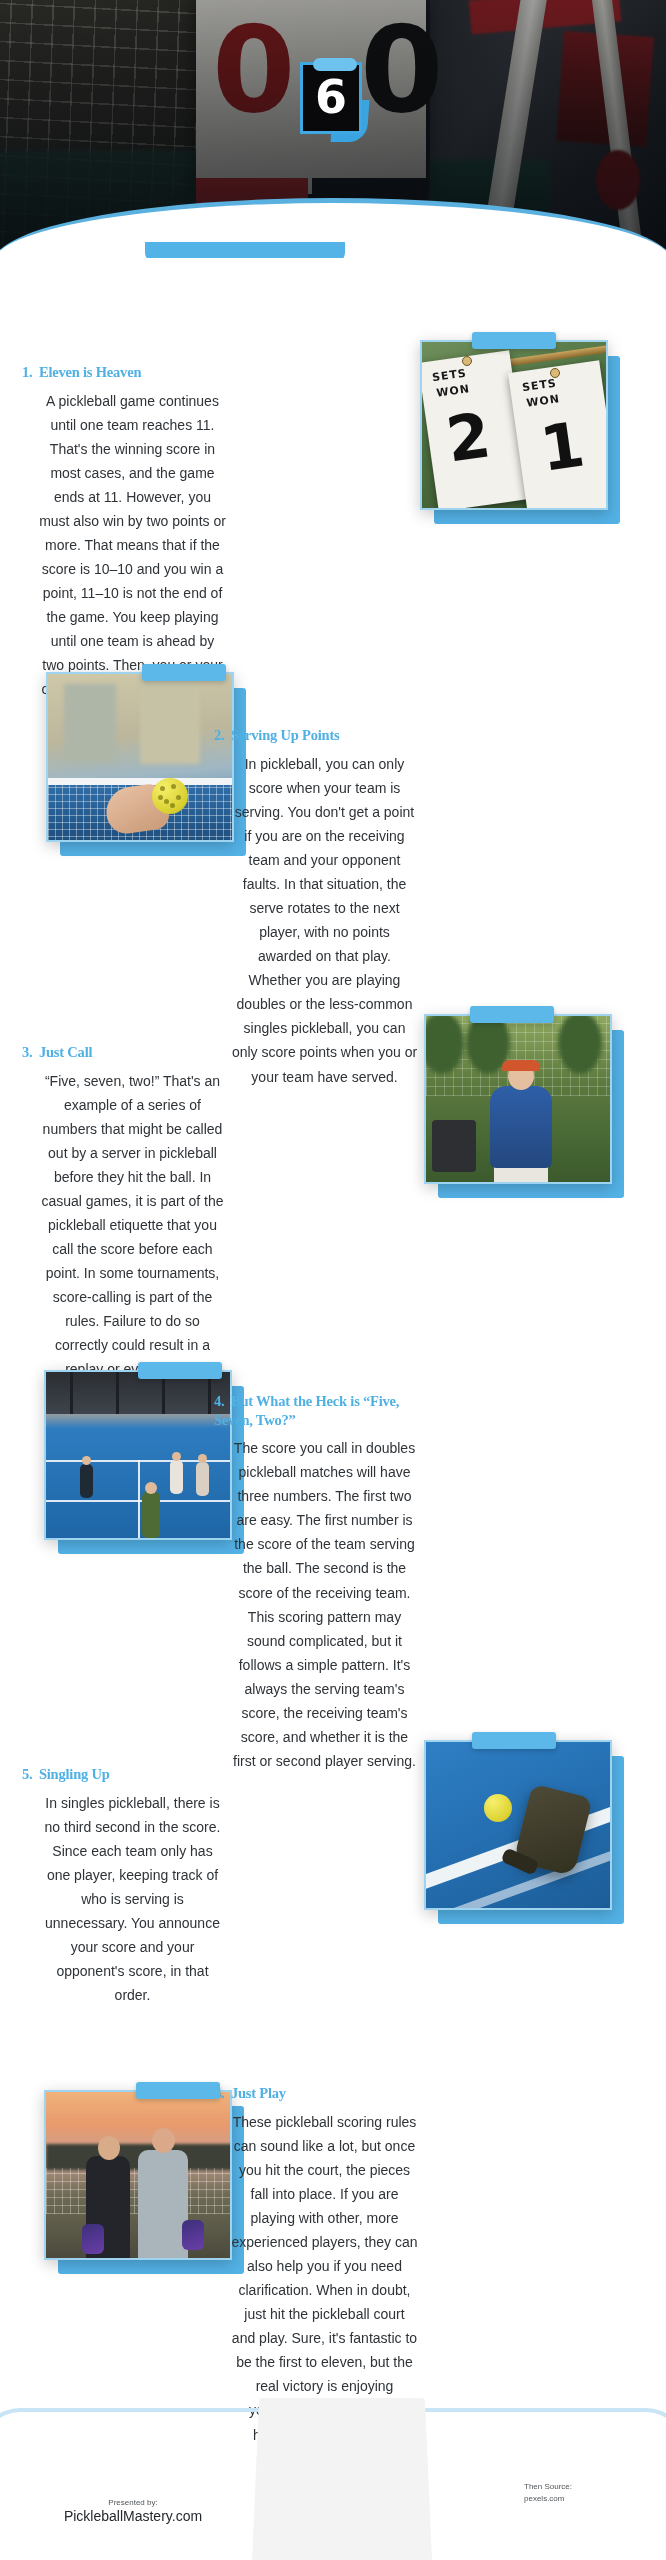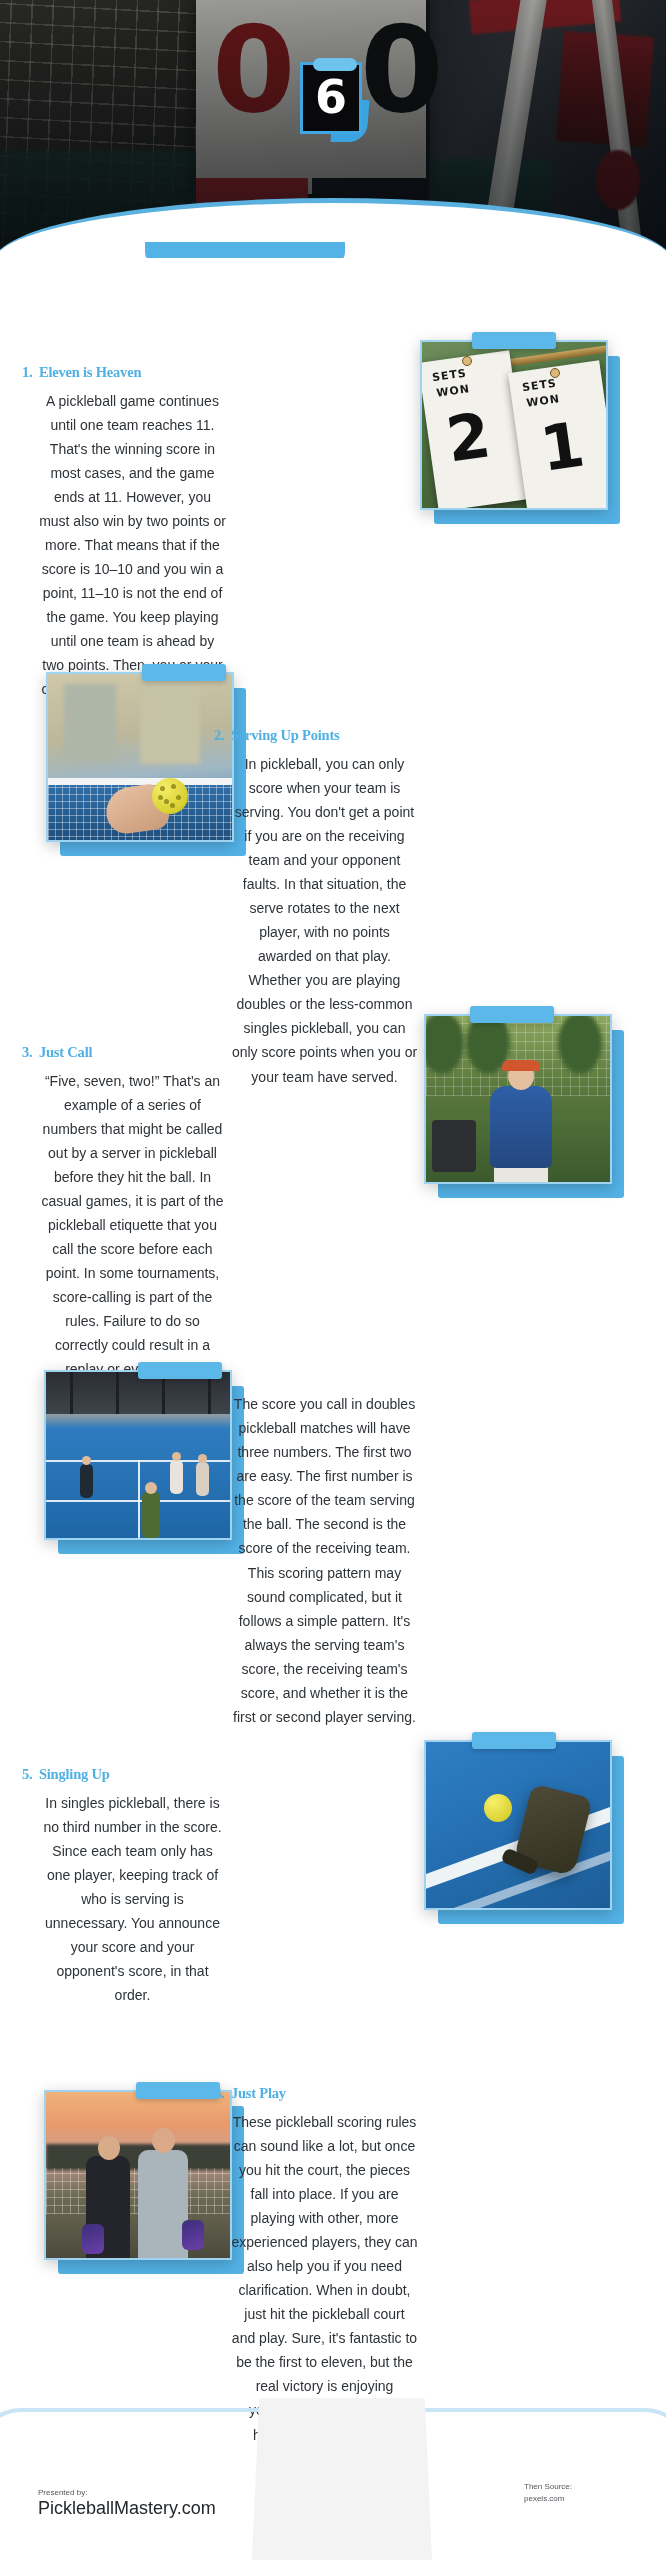--- a/index.html
+++ b/index.html
@@ -233,23 +233,23 @@
   .footer-arc {
     position:absolute; left:-20px; top:8px; width:706px; height:150px;
     border-top:4px solid #c9e4f5; border-left:4px solid #c9e4f5; border-right:4px solid #c9e4f5;
     border-radius:40px 40px 0 0;
   }
   .footer-plate {
     position:absolute; left:252px; top:-2px; width:180px; height:162px;
     background:#f3f3f3; border-radius:12px 12px 0 0;
     clip-path:polygon(4% 0, 96% 0, 100% 100%, 0% 100%);
   }
-  .f-left { position:absolute; left:38px; top:88px; width:190px; }
+  .f-left { position:absolute; left:38px; top:98px; width:190px;text-align:center; }
   .f-left .small { font-size:8px; color:#52575c; }
-  .f-left .big { font-size:18px; color:#23282d; margin-top:1px; }
+  .f-left .big { font-size:14px; color:#23282d; margin-top:1px; }
   .f-right { position:absolute; left:524px; top:82px; width:120px; text-align:left; }
   .f-right .small { font-size:8px; color:#52575c; }
   .f-right .url { font-size:8px; color:#52575c; margin-top:3px; }
 
   .logo { position:absolute; left:262px; top:88px; width:165px; height:46px; }
   .logo .mark {
     position:absolute; left:0; top:0; width:34px; height:40px;
     background:#2fa4e0; border-radius:4px 4px 4px 14px;
   }
   .logo .mark::after {
@@ -412,31 +412,35 @@
         <div class="ph" style="left:126px;top:80px;"></div>
         <div class="p" style="left:150px;top:90px;background:#d9cfc2;"></div>
         <div class="ph" style="left:152px;top:82px;"></div>
         <div class="p" style="left:96px;top:120px;width:18px;height:46px;background:#4e6b35;"></div>
         <div class="ph" style="left:99px;top:110px;width:12px;height:12px;"></div>
       </div>
     </div>
     <div class="tape" style="left:94px; top:-8px;"></div>
   </div>
   <div class="txt" style="left:214px; top:1392px;">
+    <div class="sec-head">
+      <span class="num">4.</span>
+      <span>But What the Heck is “Five, Seven, Two?”</span>
+    </div>
     <div class="sec-body">The score you call in doubles pickleball matches will have three numbers. The first two are easy. The first number is the score of the team serving the ball. The second is the score of the receiving team. This scoring pattern may sound complicated, but it follows a simple pattern. It's always the serving team's score, the receiving team's score, and whether it is the first or second player serving.</div>
   </div>
 </div>
 
 <div class="section" style="top:0;">
   <div class="txt" style="left:22px; top:1765px;">
     <div class="sec-head">
       <span class="num">5.</span>
       <span>Singling Up</span>
     </div>
-    <div class="sec-body">In singles pickleball, there is no third number in the score. Since each team only has one player, keeping track of who is serving is unnecessary. You announce your score and your opponent's score, in that order.</div>
+    <div class="sec-body">In singles pickleball, there is no third second in the score. Since each team only has one player, keeping track of who is serving is unnecessary. You announce your score and your opponent's score, in that order.</div>
   </div>
   <div class="card" style="left:424px; top:1740px;">
     <div class="offset"></div>
     <div class="photo">
       <div class="ph ph5">
         <div class="diag"></div>
         <div class="diag2"></div>
         <div class="paddle"></div>
         <div class="grip"></div>
         <div class="ball5"></div>

